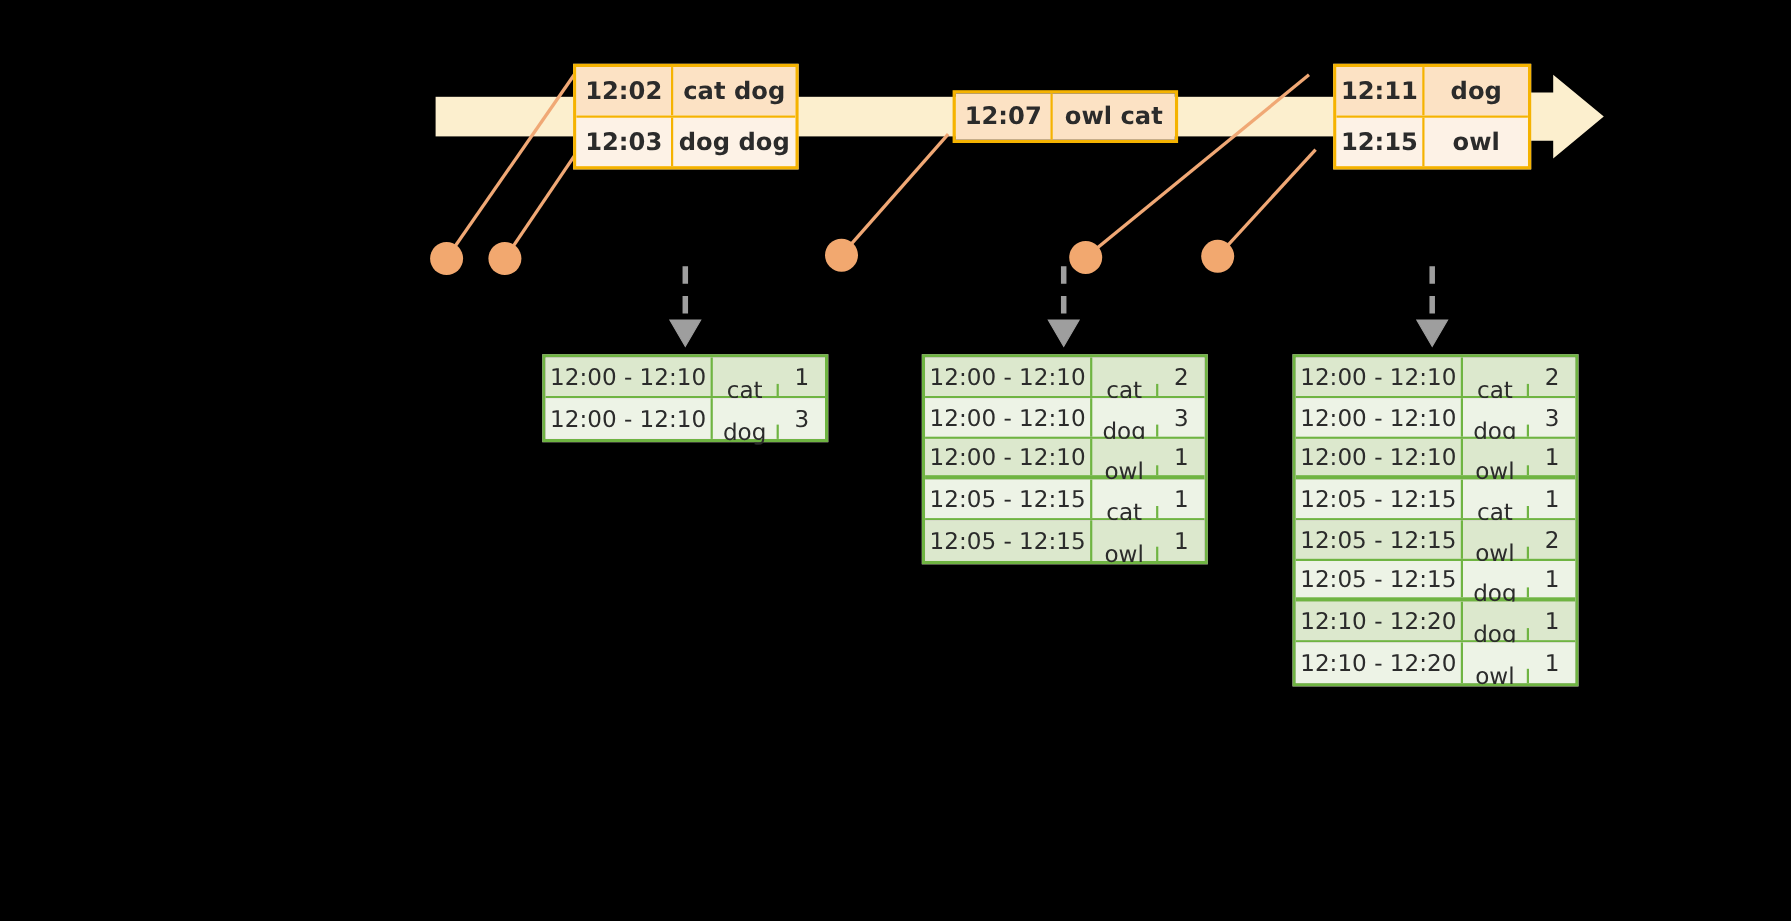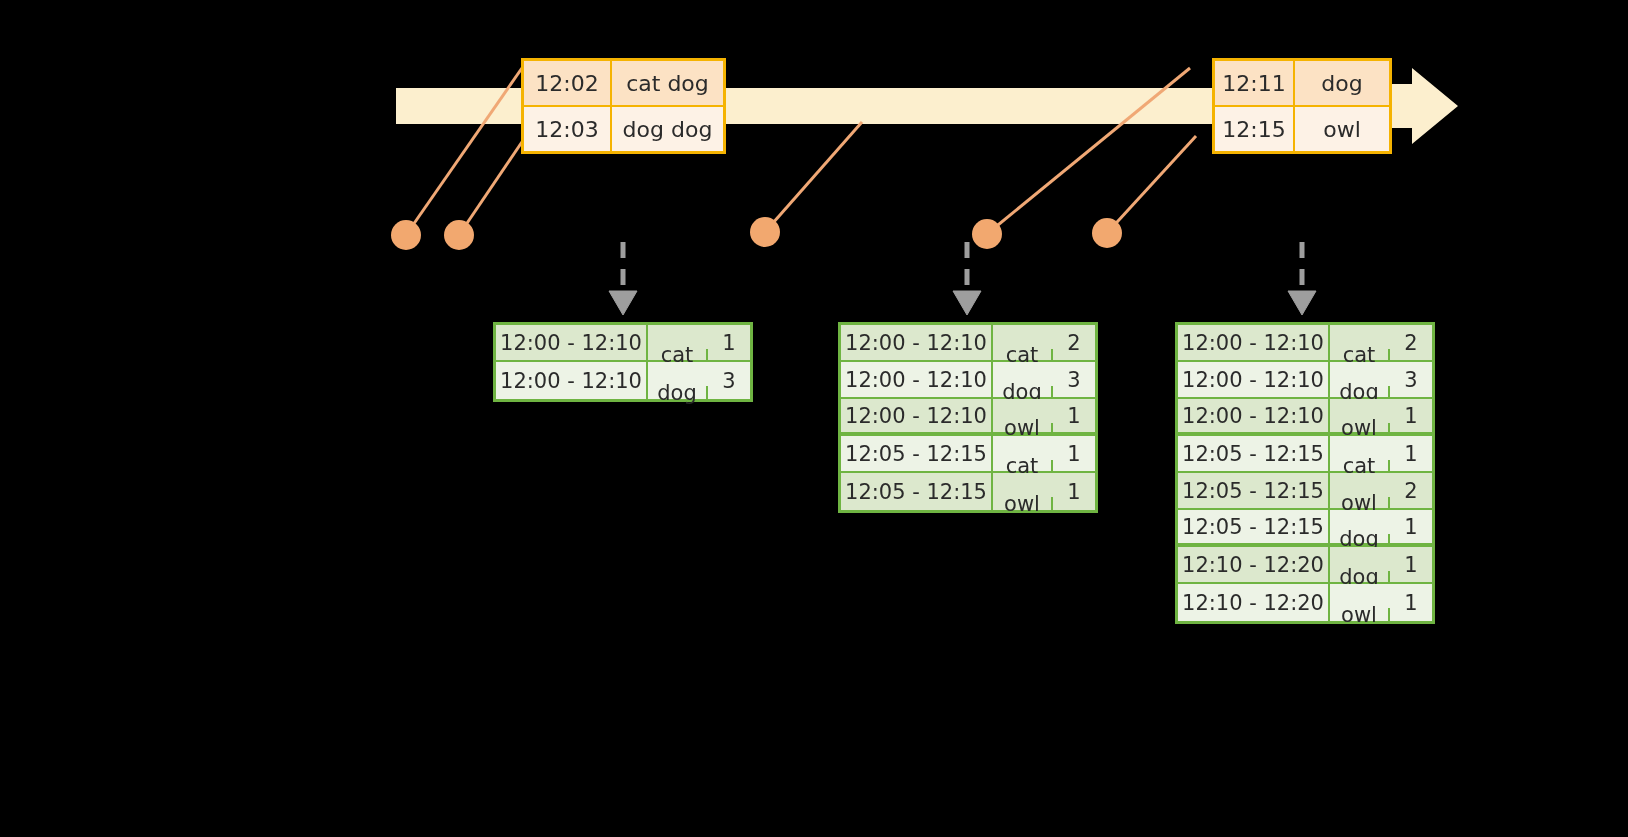--- a/index.html
+++ b/index.html
@@ -27,20 +27,21 @@
   }
 
   
   .event-box {
     position: absolute;
     border: 3px solid #F5B301;
     box-sizing: border-box;
     background: #FDEFDF;
     display: flex;
     flex-direction: column;
+    font-weight: bold;
   }
   .event-row {
     display: flex;
     flex: 1 1 auto;
     min-height: 0;
   }
   .event-row + .event-row {
     border-top: 2px solid #F5B301;
     justify-content: center;
   }
@@ -162,20 +163,26 @@
     <div class="event-row shade-a">
       <div class="event-time" style="width:88px;">12:02</div>
       <div class="event-payload">cat dog</div>
     </div>
     <div class="event-row shade-b">
       <div class="event-time" style="width:88px;">12:03</div>
       <div class="event-payload">dog dog</div>
     </div>
   </div>
 
+  <div class="event-box" style="left:866px; top:82px; width:205px; height:48px;">
+    <div class="event-row shade-a">
+      <div class="event-time" style="width:88px;">12:07</div>
+      <div class="event-payload">owl cat</div>
+    </div>
+  </div>
 
   <div class="event-box" style="left:1212px; top:58px; width:180px; height:96px;">
     <div class="event-row shade-a">
       <div class="event-time" style="width:80px;">12:11</div>
       <div class="event-payload">dog</div>
     </div>
     <div class="event-row shade-b">
       <div class="event-time" style="width:80px;">12:15</div>
       <div class="event-payload">owl</div>
     </div>

